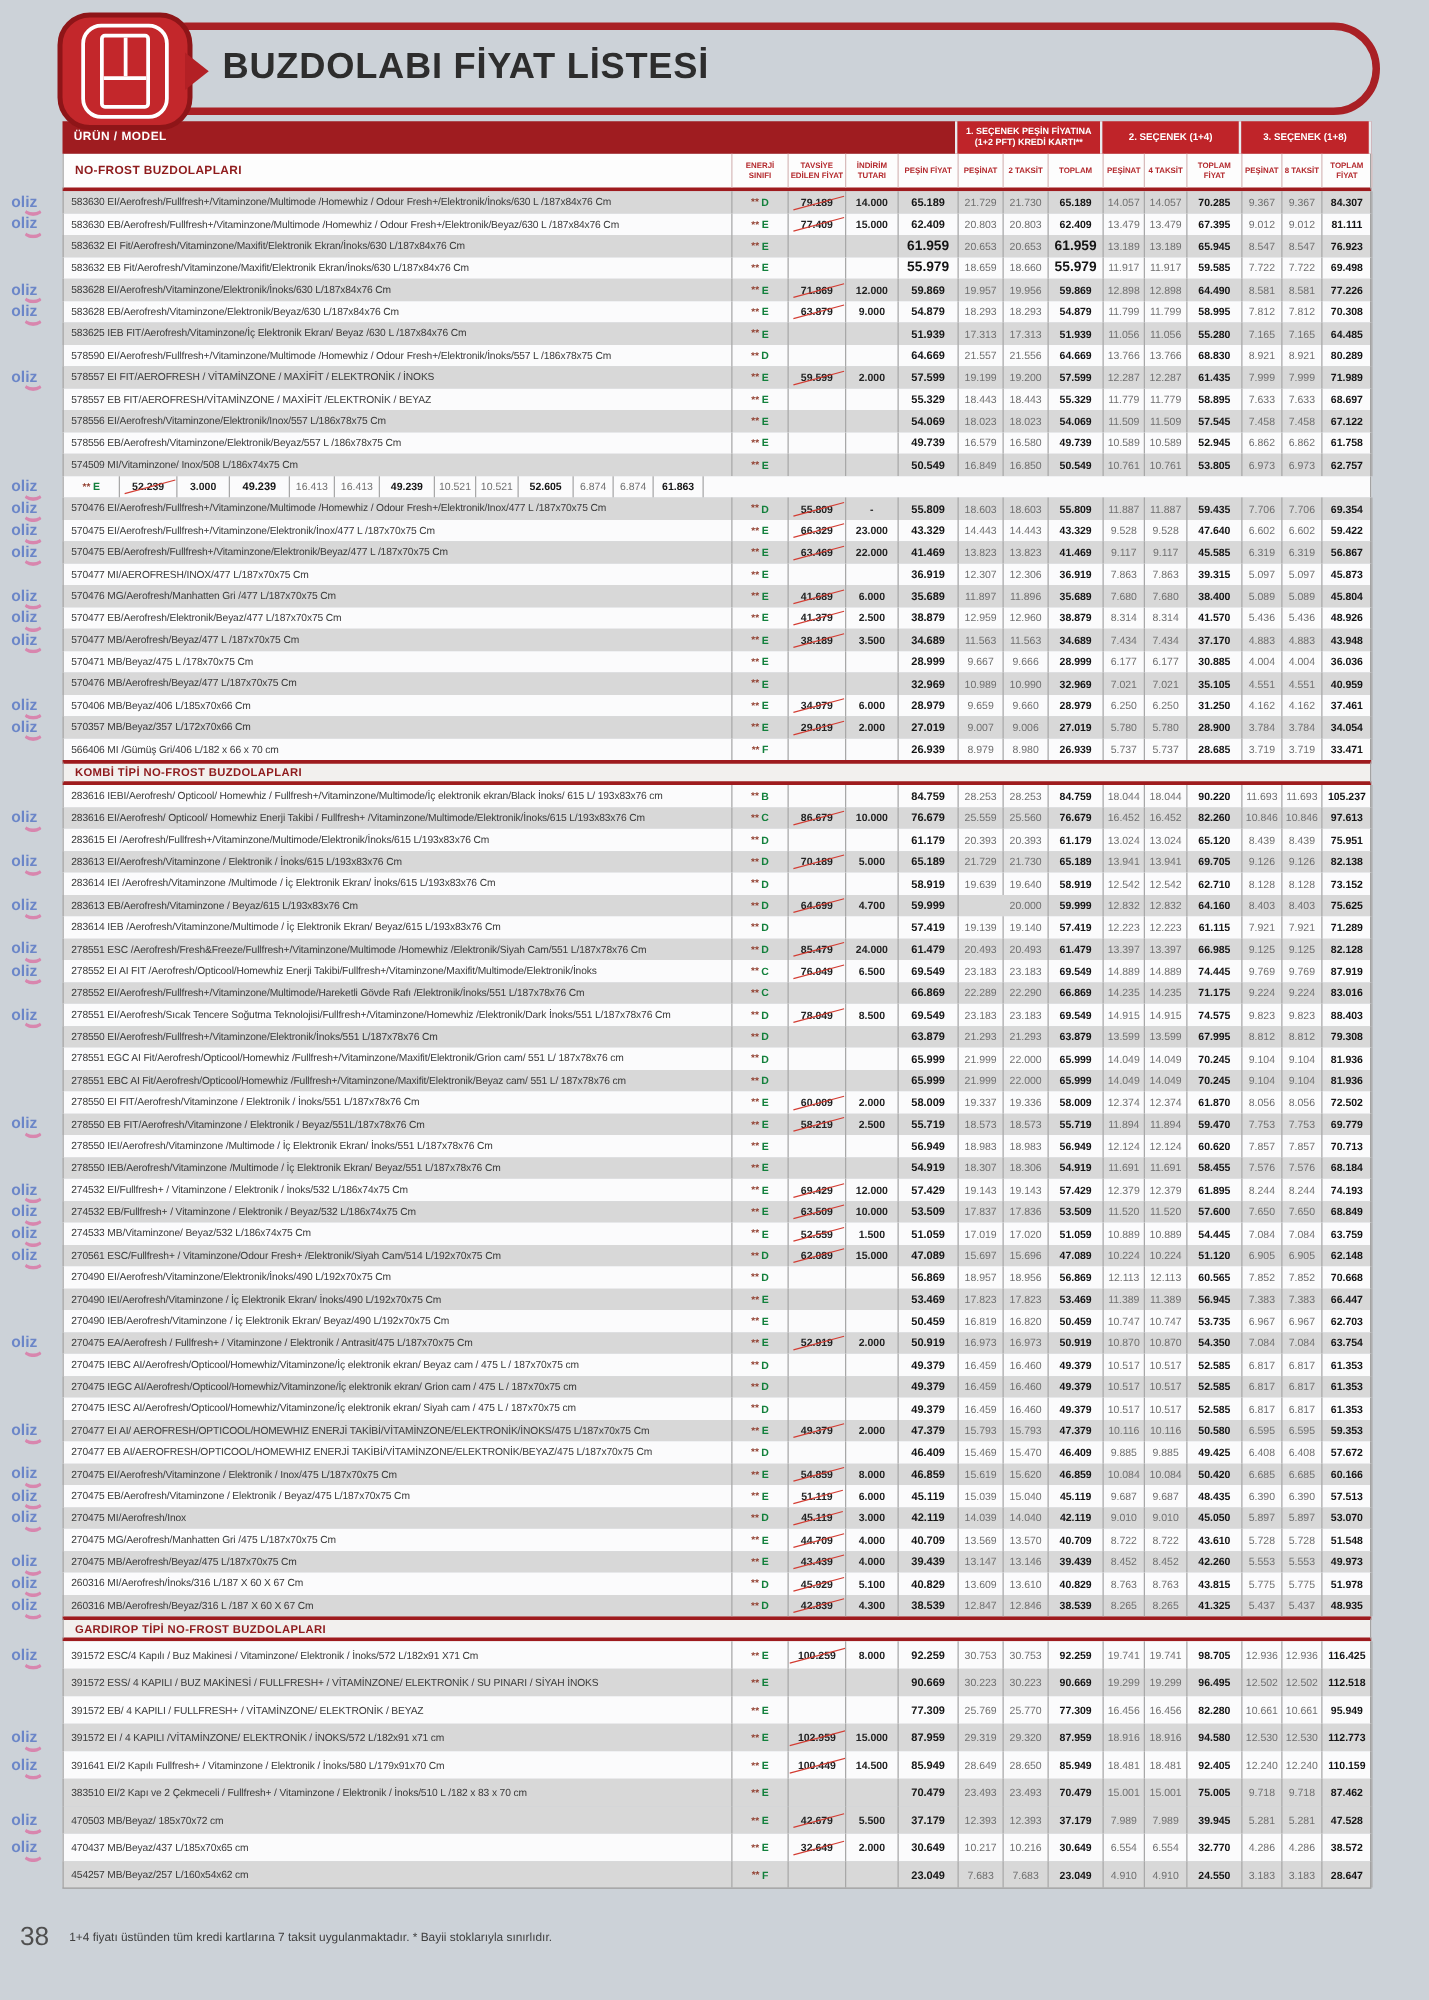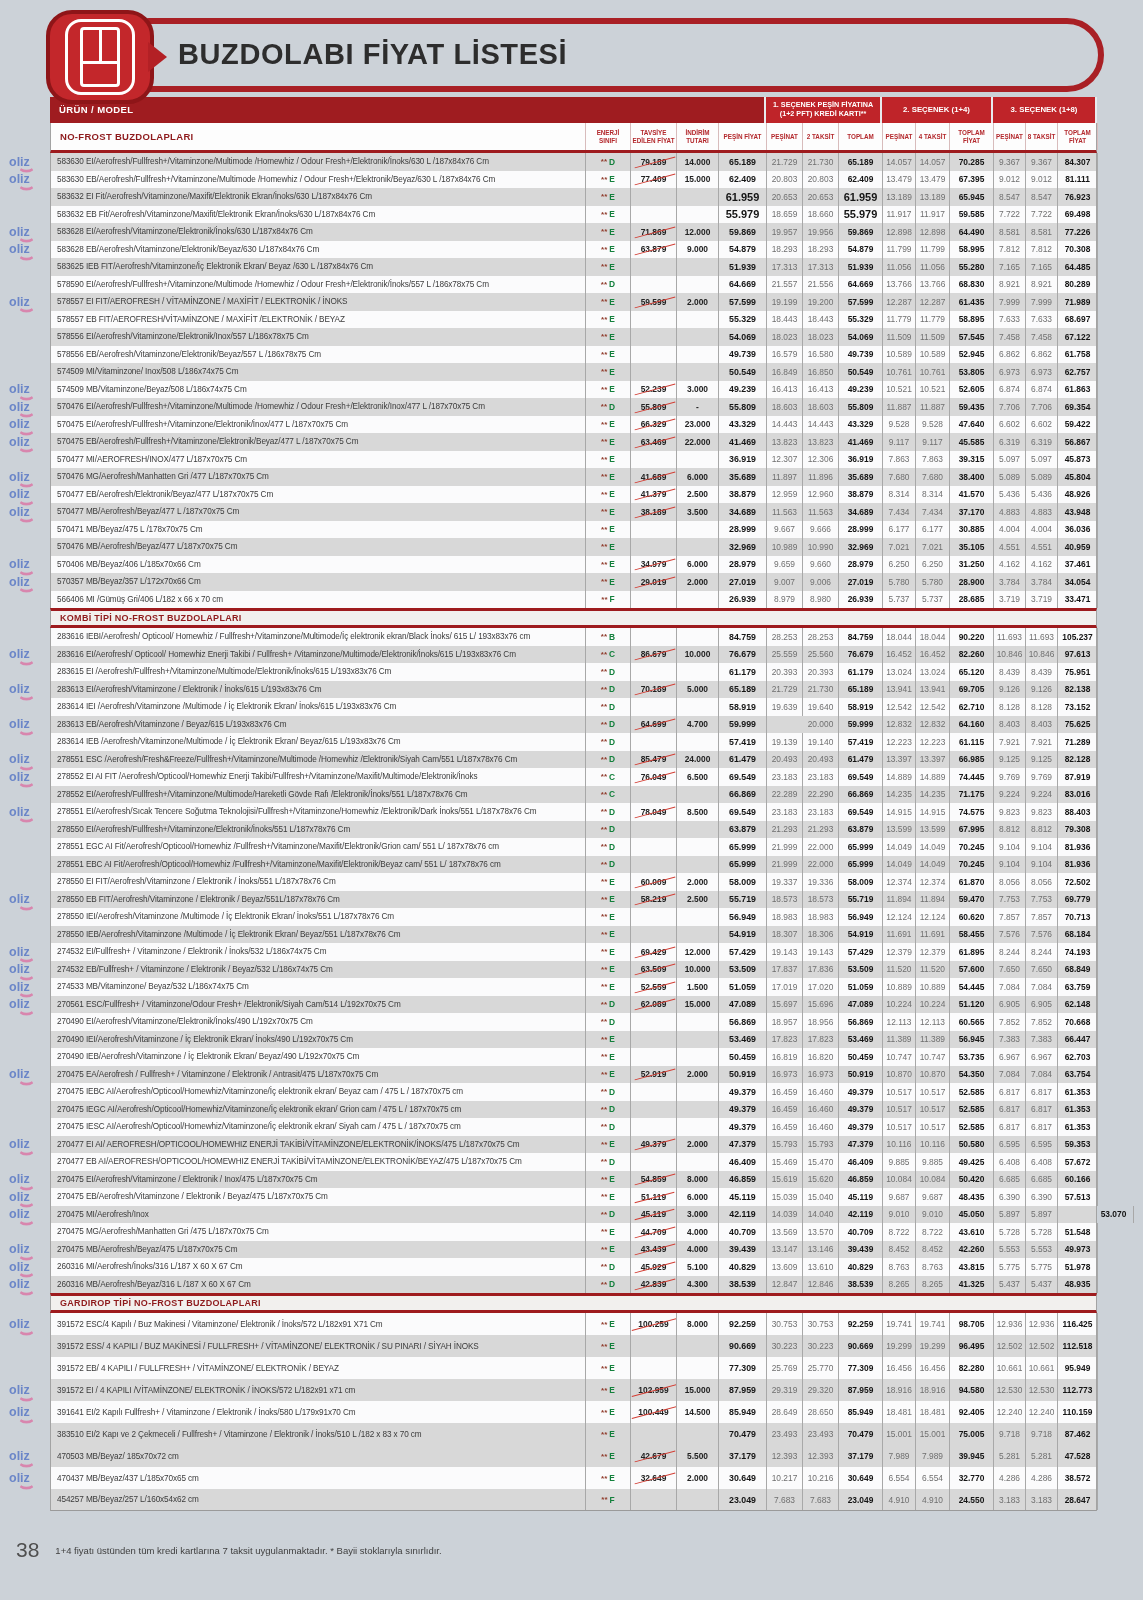--- a/index.html
+++ b/index.html
@@ -370,21 +370,20 @@
       <div class="c t1" style="width: 44px;">50.549</div>
       <div class="c g2" style="width: 33px;">10.761</div>
       <div class="c g2" style="width: 34px;">10.761</div>
       <div class="c t2" style="width: 44px;">53.805</div>
       <div class="c g3" style="width: 32px;">6.973</div>
       <div class="c g3" style="width: 32px;">6.973</div>
       <div class="c t3" style="width: 40px;">62.757</div>
     </div>
     <div class="prow white">
       <div class="oliz">oliz</div>
-      <div class="c name" style="width: 535px;">574509 MB/Vitaminzone/Beyaz/508 L/186x74x75 Cm</div>
       <div class="c e" style="width: 45px;">
         <div class="stars">**</div>
         <div class="elet">E</div>
       </div>
       <div class="c tav" style="width: 46px;">
         <span class="strike">52.239</span>
       </div>
       <div class="c ind" style="width: 42px;">3.000</div>
       <div class="c pesin" style="width: 48px;">49.239</div>
       <div class="c g1" style="width: 36px;">16.413</div>
@@ -1337,21 +1336,21 @@
       <div class="c ind" style="width: 42px;">3.000</div>
       <div class="c pesin" style="width: 48px;">42.119</div>
       <div class="c g1" style="width: 36px;">14.039</div>
       <div class="c g1" style="width: 36px;">14.040</div>
       <div class="c t1" style="width: 44px;">42.119</div>
       <div class="c g2" style="width: 33px;">9.010</div>
       <div class="c g2" style="width: 34px;">9.010</div>
       <div class="c t2" style="width: 44px;">45.050</div>
       <div class="c g3" style="width: 32px;">5.897</div>
       <div class="c g3" style="width: 32px;">5.897</div>
-      <div class="c t3" style="width: 40px; margin-left: 36px;">53.070</div>
+      <div class="c t3" style="width: 40px;">53.070</div>
     </div>
     <div class="prow white">
       <div class="c name" style="width: 535px;">270475 MG/Aerofresh/Manhatten Gri /475 L/187x70x75 Cm</div>
       <div class="c e" style="width: 45px;">
         <div class="stars">**</div>
         <div class="elet">E</div>
       </div>
       <div class="c tav" style="width: 46px;">
         <span class="strike">44.709</span>
       </div>

